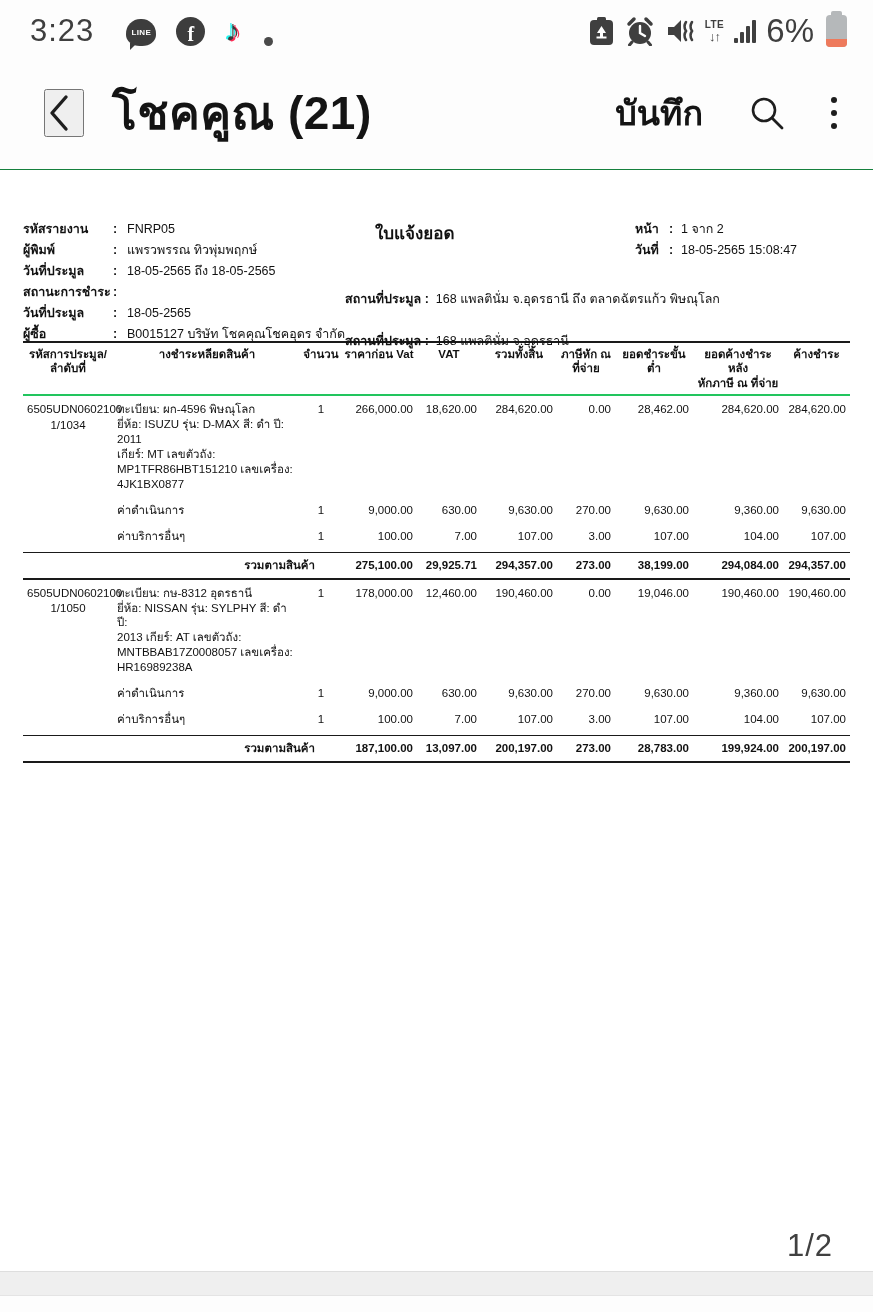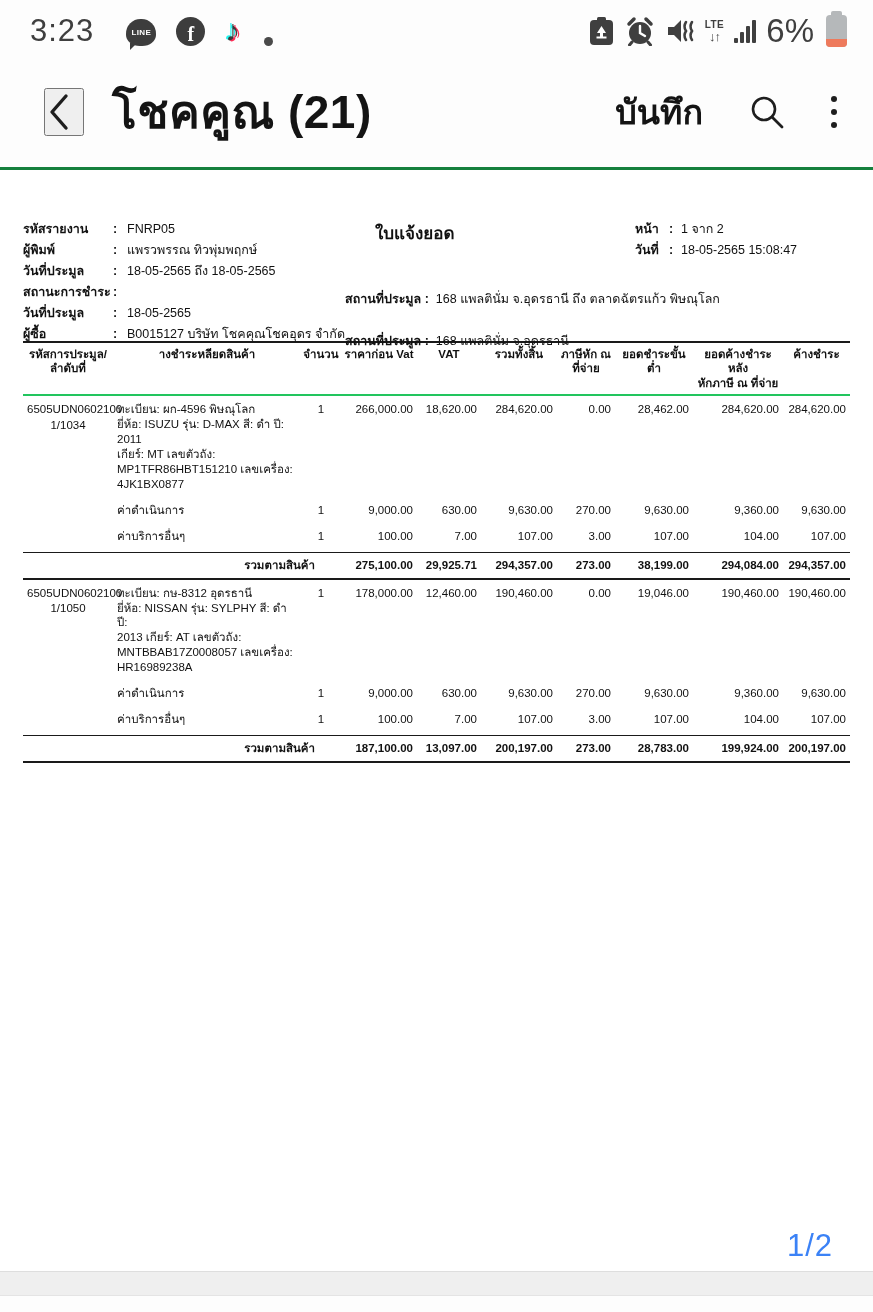--- a/index.html
+++ b/index.html
@@ -24,21 +24,21 @@
   .lte-wrap .lte-arrows { font-size:13px; font-weight:700; letter-spacing:-1px; }
   .signal { display:flex; align-items:flex-end; gap:2px; height:24px; }
   .signal i { display:block; width:4px; background:#3f3f3f; border-radius:1px; }
   .sb-batt-pct { font-size:33px; font-weight:400; color:#3f3f3f; }
   .batt { position:relative; width:21px; height:32px; background:#b5b8ba; border-radius:4px; margin-left:2px; }
   .batt::before { content:""; position:absolute; top:-4px; left:5px; width:11px; height:5px; background:#b5b8ba; border-radius:2px 2px 0 0; }
   .batt .batt-fill { position:absolute; bottom:0; left:0; right:0; height:8px; background:#ee7a5c; border-radius:0 0 4px 4px; }
   .sb-icon svg { display:block; }
 
   
-  .app-bar { height:114px; display:flex; align-items:center; padding:0 36px 0 44px; background:#fdfdfd; border-bottom:3px solid #15803d; }
+  .app-bar { height:114px; display:flex; align-items:center; padding:0 36px 0 44px; background:#fdfdfd; border-bottom:1px solid #15803d; }
   .back-btn { width:40px; height:48px; display:flex; align-items:center; }
   .app-title { font-size:46px; font-weight:700; color:#141414; margin-left:28px; letter-spacing:.5px; }
   .app-actions { margin-left:auto; display:flex; align-items:center; gap:44px; }
   .save-btn { font-size:34px; font-weight:700; color:#141414; background:none; border:none; font-family:inherit; }
   .search-btn, .more-btn { background:none; border:none; display:flex; align-items:center; justify-content:center; }
   .more-dots { display:flex; flex-direction:column; gap:7px; }
   .more-dots i { width:6px; height:6px; border-radius:50%; background:#1e1e1e; }
 
   
   .doc { position:relative; background:#fff; padding:49px 23px 0 23px; height:1102px; }
@@ -63,21 +63,21 @@
   .inv td.desc { white-space:pre-line; }
   .inv tr.main-row td { padding-top:6px; }
   .inv tr.fee-row td { padding-top:9px; }
   .inv tr.fee-last td { padding-bottom:8px; }
   .inv tr.subtotal td { border-top:1px solid #1a1a1a; border-bottom:2px solid #1a1a1a; font-weight:700; padding-top:5px; padding-bottom:5px; }
   .inv tr.subtotal td.st-label { text-align:right; padding-right:26px; }
   .inv tr.grand td { border-bottom:3px double #1a1a1a; font-weight:700; padding-top:5px; padding-bottom:5px; }
   .inv tr.grand td.st-label { text-align:right; padding-right:26px; }
 
   
-  .page-indicator { position:absolute; right:40px; top:1228px; font-size:31px; color:#3b82f6; letter-spacing:1px; }
+  .page-indicator { position:absolute; right:40px; top:1228px; font-size:31px; color:#404040; letter-spacing:1px; }
   .bottom-strip { position:absolute; left:0; right:0; top:1271px; height:25px; background:#efefef; border-top:1px solid #dedede; border-bottom:1px solid #e4e4e4; }
 </style>
 </head>
 <body>
 
 <div class="screen">
 
   <div class="status-bar">
     <span class="sb-time">3:23</span>
     <div class="sb-apps">

